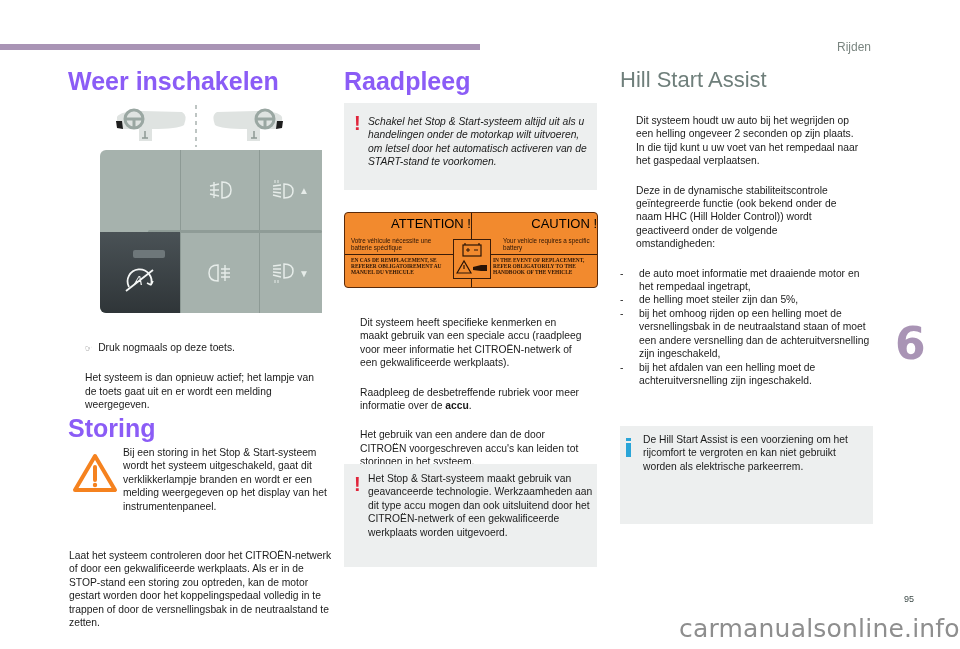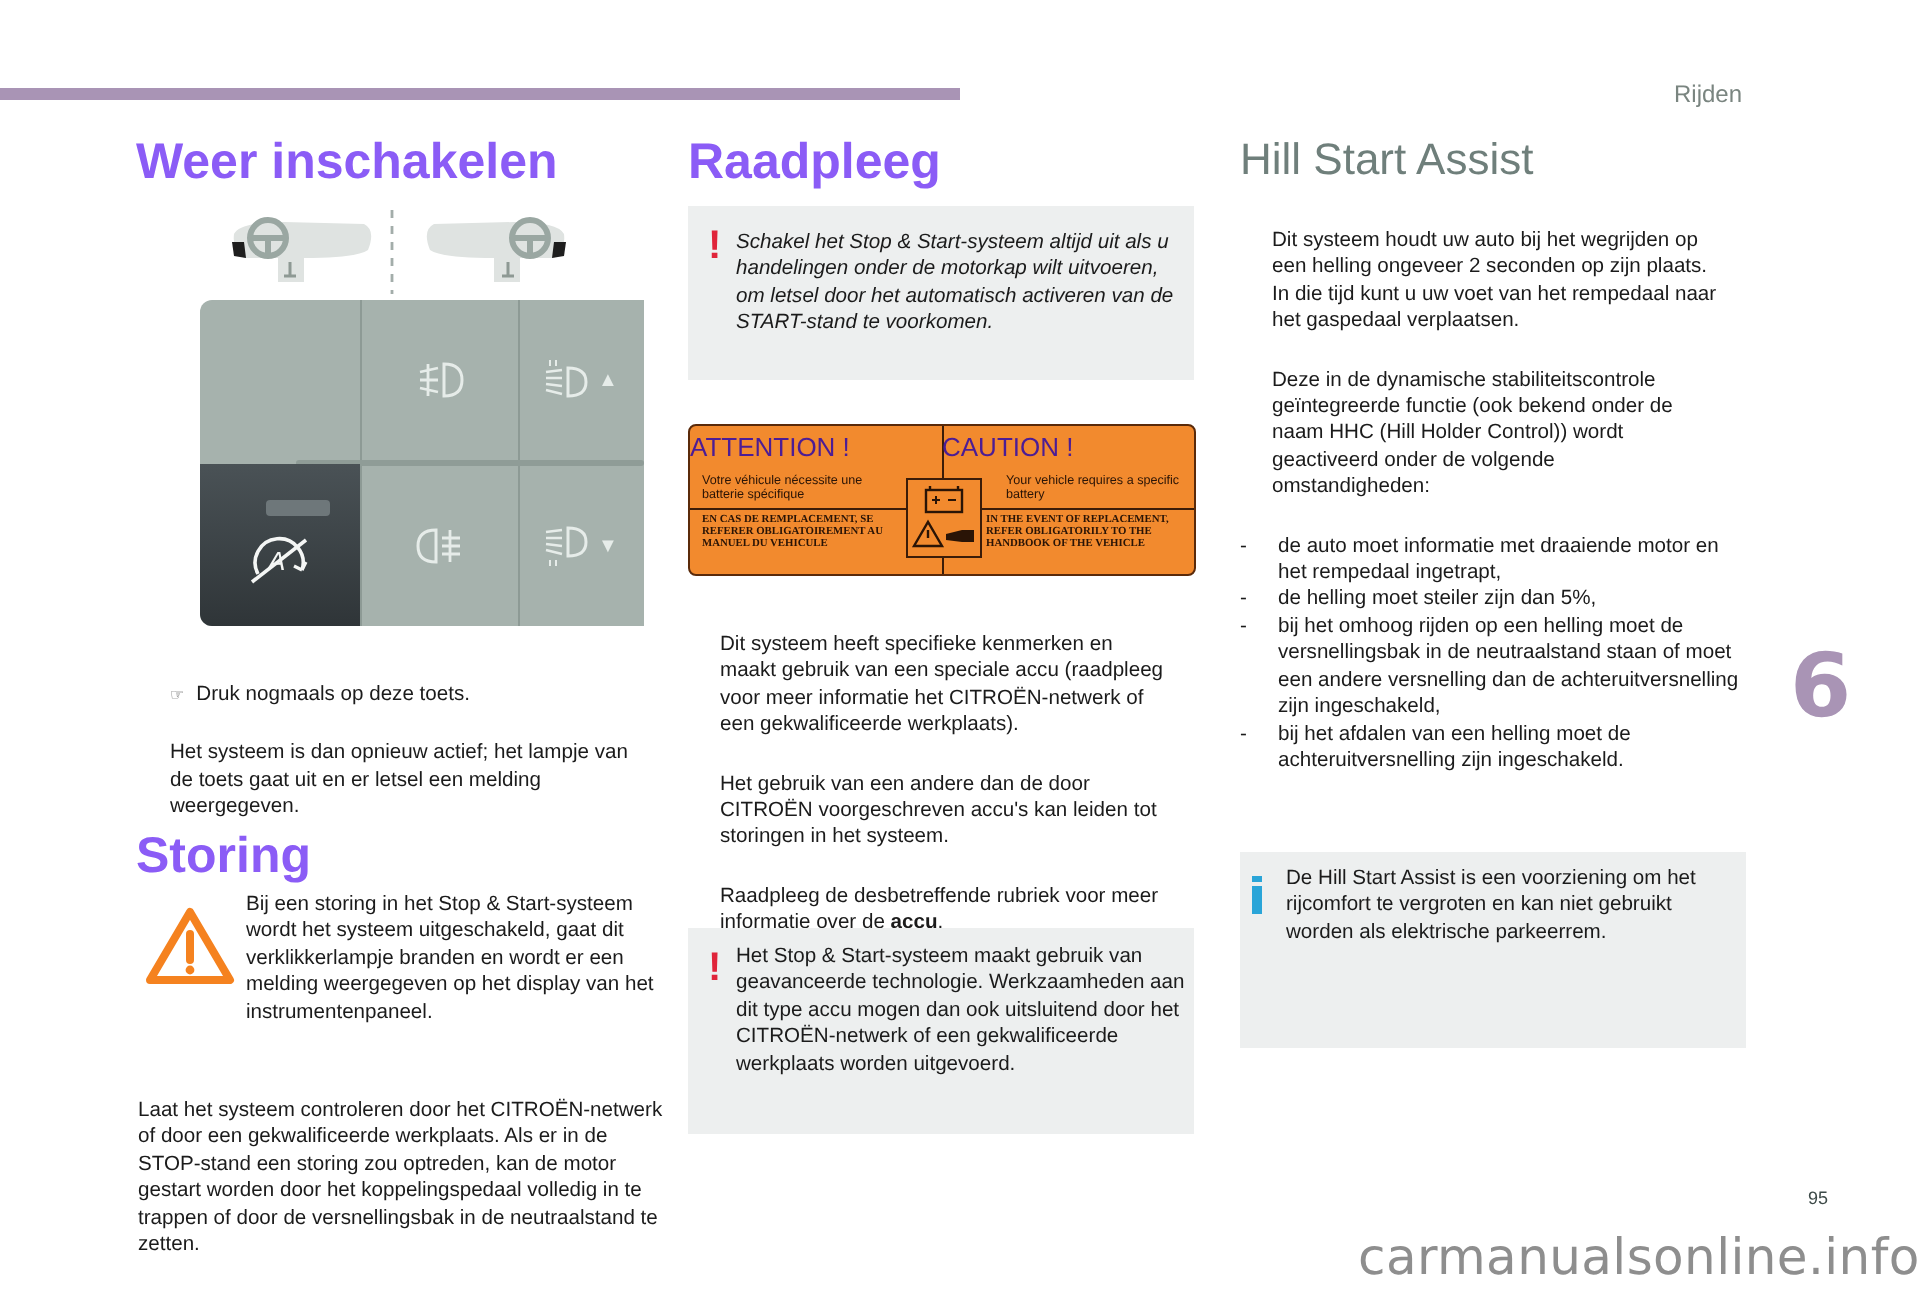--- a/index.html
+++ b/index.html
@@ -24,21 +24,21 @@
   .panel-div-h { position: absolute; height: 3px; background: #8f9c97; border-radius: 2px; }
   .indicator { position: absolute; left: 33px; top: 18px; width: 32px; height: 8px; border-radius: 2px; background: #6e777a; }
 
   .warn-triangle { position: absolute; left: 72px; top: 452px; width: 46px; height: 42px; }
 
   
   .note-box { position: absolute; background: #edefef; }
   .excl { position: absolute; color: #e0243a; font-weight: bold; font-size: 20px; font-family: "Liberation Sans", sans-serif; }
   .battery-label { position: absolute; left: 344px; top: 212px; width: 254px; height: 76px; background: #f28a2e; border: 1.5px solid #5a2a0a; border-radius: 4px; overflow: hidden; }
   .bl-half { position: absolute; top: 0; width: 50%; height: 100%; }
-  .bl-title { position: absolute; top: 3px; width: 100%; text-align: left; font-size: 13px; color: #4c1d95; font-family: "Liberation Sans", sans-serif; }
+  .bl-title { position: absolute; top: 3px; width: 100%; text-align: right; font-size: 13px; color: #000000; font-family: "Liberation Sans", sans-serif; }
   .bl-sub { position: absolute; font-size: 6.3px; line-height: 7px; color: #2a1406; }
   .bl-serif { position: absolute; font-family: "Liberation Serif", serif; font-weight: bold; font-size: 5.4px; line-height: 6.2px; color: #2a1406; }
   .bl-hline { position: absolute; height: 1px; background: #3b1c08; }
   .bl-vline { position: absolute; left: 50%; top: 0; width: 1px; height: 100%; background: #3b1c08; }
   .bl-center { position: absolute; left: 108px; top: 26px; width: 38px; height: 40px; background: #f28a2e; border: 1px solid #3b1c08; }
 
   
   .info-bar { position: absolute; left: 626px; top: 438px; width: 5px; height: 19px; }
   .info-bar .dot { position: absolute; left: 0; top: 0; width: 5px; height: 3px; background: #2aa5d8; }
   .info-bar .stem { position: absolute; left: 0; top: 5px; width: 5px; height: 14px; background: #2aa5d8; }
@@ -123,21 +123,21 @@
       <path d="M5 19 L5 22 M8 19 L8 22" stroke="#e6ece9" stroke-width="1"></path>
     </svg>
     <span style="font-size:10px;margin-left:3px;">▼</span>
   </div>
 </div>
 
 <div class="body-text" style="left:69px; top:325px; width:265px;">
   <p>
     <span style="font-size:8px;color:#555;margin-right:6px;">☞</span><span>Druk nogmaals op deze toets.</span>
   </p>
-  <p>Het systeem is dan opnieuw actief; het lampje van de toets gaat uit en er letsel een melding weergegeven.</p>
+  <p>Het systeem is dan opnieuw actief; het lampje van de toets gaat uit en er wordt een melding weergegeven.</p>
 </div>
 
 <div class="h2" style="left:68px; top:414px;">Storing</div>
 
 <svg class="warn-triangle" viewBox="0 0 46 42">
   <path d="M23 4 L43 38 L3 38 Z" fill="none" stroke="#f5821f" stroke-width="4" stroke-linejoin="round"></path>
   <path d="M23 15 L23 28" stroke="#f5821f" stroke-width="4" stroke-linecap="round"></path>
   <circle cx="23" cy="33" r="2.2" fill="#f5821f"></circle>
 </svg>
 <div class="body-text" style="left:123px; top:446px; width:205px;">Bij een storing in het Stop &amp; Start-systeem wordt het systeem uitgeschakeld, gaat dit verklikkerlampje branden en wordt er een melding weergegeven op het display van het instrumentenpaneel.</div>
@@ -171,22 +171,22 @@
       <path d="M12 10 L16 10 M14 8 L14 12 M20 10 L24 10" stroke="#2a1406" stroke-width="1"></path>
       <path d="M3 33 L10 21 L17 33 Z" fill="none" stroke="#2a1406" stroke-width="1.2"></path>
       <path d="M10 25 L10 29" stroke="#2a1406" stroke-width="1.2"></path>
       <path d="M19 27 L27 25 L33 25 L33 31 L27 31 L19 30 Z" fill="#2a1406"></path>
     </svg>
   </div>
 </div>
 
 <div class="body-text" style="left:344px; top:300px; width:255px;">
   <p>Dit systeem heeft specifieke kenmerken en maakt gebruik van een speciale accu (raadpleeg voor meer informatie het CITROËN-netwerk of een gekwalificeerde werkplaats).</p>
+  <p><span>Raadpleeg de desbetreffende rubriek voor meer informatie over de </span><b>accu</b><span>.</span></p>
   <p>Het gebruik van een andere dan de door CITROËN voorgeschreven accu's kan leiden tot storingen in het systeem.</p>
-  <p><span>Raadpleeg de desbetreffende rubriek voor meer informatie over de </span><b>accu</b><span>.</span></p>
 </div>
 
 <div class="note-box" style="left:344px; top:464px; width:253px; height:103px;">
   <span class="excl" style="left:10px; top:9px;">!</span>
   <div class="body-text" style="left:24px; top:8px; width:228px;">Het Stop &amp; Start-systeem maakt gebruik van geavanceerde technologie. Werkzaamheden aan dit type accu mogen dan ook uitsluitend door het CITROËN-netwerk of een gekwalificeerde werkplaats worden uitgevoerd.</div>
 </div>
 
 <div class="h2-light" style="left:620px; top:67px;">Hill Start Assist</div>
 
 <div class="body-text" style="left:620px; top:98px; width:255px;">

